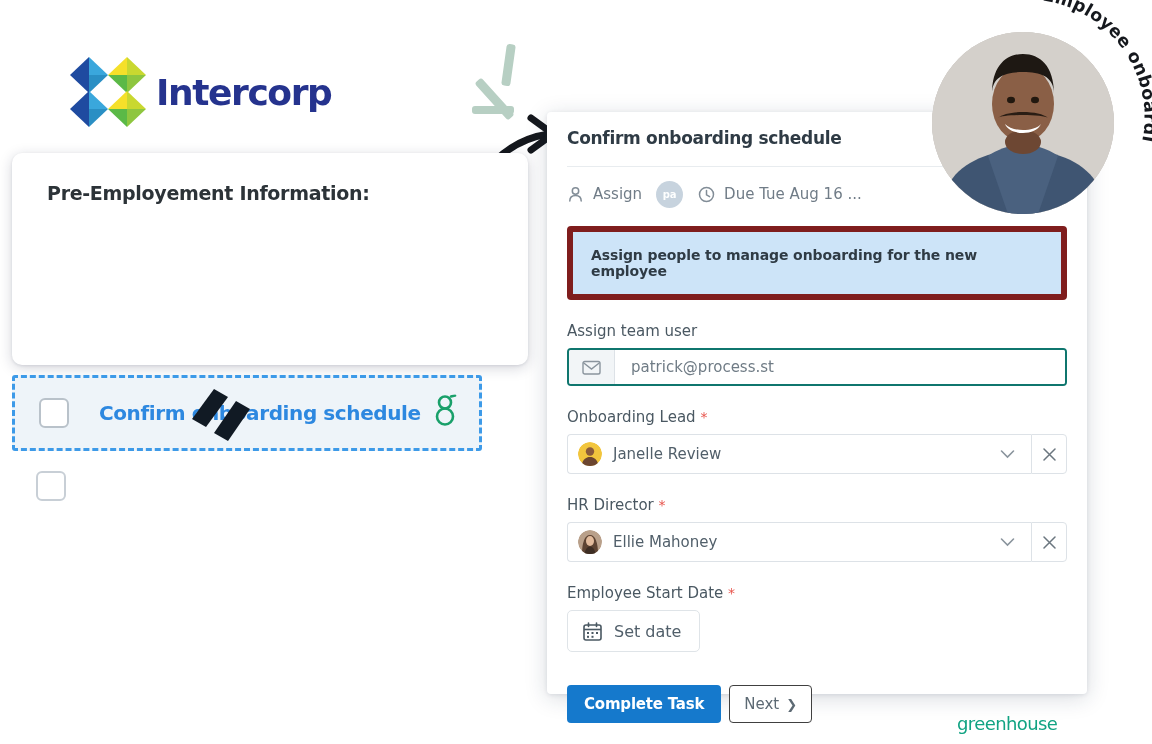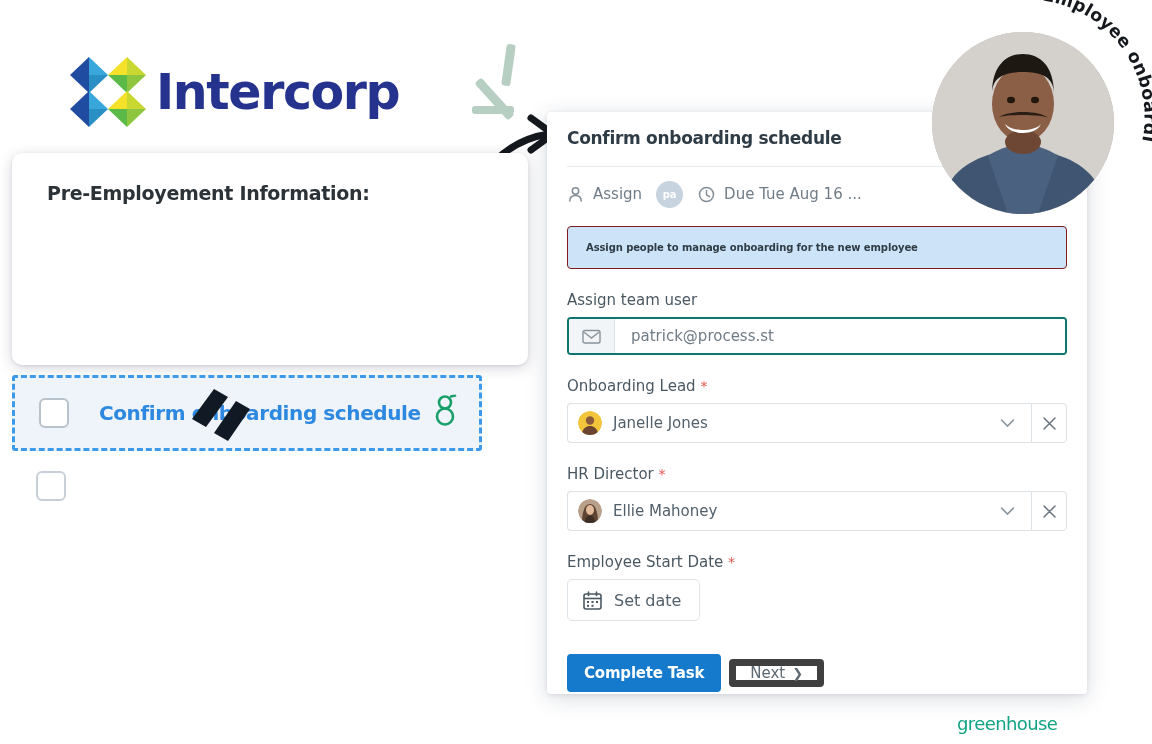--- a/index.html
+++ b/index.html
@@ -9,21 +9,21 @@
     font-family: "Liberation Sans", sans-serif;
     overflow: hidden;
   }
   #stage { position: relative; width: 1152px; height: 744px; }
 
   
   .brand { position: absolute; left: 70px; top: 57px; display: flex; align-items: center; }
   .brand-mark { position: relative; width: 78px; height: 70px; }
   .brand-word {
     margin-left: 8px;
-    font-size: 49px; font-weight: bold; letter-spacing: -1.4px;
+    font-size: 36px; font-weight: bold; letter-spacing: -1.4px;
     color: #25338e; font-family: "DejaVu Sans", sans-serif;
   }
 
   
   .checklist {
     position: absolute; left: 12px; top: 153px; width: 516px; height: 212px;
     background: #ffffff; border-radius: 10px;
     box-shadow: 0 3px 14px rgba(20,30,60,.18), 0 1px 3px rgba(20,30,60,.10);
   }
   .checklist-title {
@@ -81,22 +81,22 @@
   .meta-item svg { margin-right: 9px; }
   .avatar-pa {
     width: 27px; height: 27px; border-radius: 50%; background: #c7d3de;
     color: #fdfefe; font-size: 10px; font-weight: bold;
     display: flex; align-items: center; justify-content: center;
     margin: 0 15px 0 14px; font-family: "DejaVu Sans", sans-serif;
   }
 
   .form { position: absolute; left: 20px; top: 114px; width: 500px; }
   .banner {
-    background: #cde4f8; border: 1px solid #7f1d1d; border-radius: 4px;
-    padding: 15px 18px; font-size: 10px; font-weight: bold; color: #2f3b45;
+    background: #cde4f8; border: 6px solid #7f1d1d; border-radius: 4px;
+    padding: 15px 18px; font-size: 14px; font-weight: bold; color: #2f3b45;
     font-family: "DejaVu Sans", sans-serif; letter-spacing: -.1px;
   }
   .field-label {
     margin-top: 22px; margin-bottom: 8px;
     font-size: 15px; color: #4a5862; font-family: "DejaVu Sans", sans-serif;
   }
   .req { color: #e8564e; font-size: 14px; }
 
   .input-group { display: flex; height: 38px; border: 2px solid #0f766e; border-radius: 4px; overflow: hidden; }
   .input-addon {
@@ -130,22 +130,22 @@
   }
   .date-btn svg { margin-right: 12px; }
 
   .actions { display: flex; align-items: center; margin-top: 33px; }
   .btn-primary {
     height: 38px; padding: 0 17px; background: #1579cc; border: none; border-radius: 4px;
     color: #fff; font-size: 15px; font-weight: bold; letter-spacing: -.2px;
     display: flex; align-items: center; font-family: "DejaVu Sans", sans-serif; cursor: pointer;
   }
   .btn-next {
-    height: 28px; padding: 0 14px; margin-left: 8px;
-    background: #fff; border: 7px solid #404040; border-radius: 4px;
+    height: 38px; padding: 0 14px; margin-left: 8px;
+    background: #fff; border: 1px solid #404040; border-radius: 4px;
     color: #5d6a74; font-size: 15px; display: flex; align-items: center;
     font-family: "DejaVu Sans", sans-serif; cursor: pointer;
   }
   .btn-next .chev { margin-left: 7px; font-size: 13px; }
 
   
   .photo {
     position: absolute; left: 932px; top: 32px; width: 182px; height: 182px;
     border-radius: 50%; overflow: hidden; background: #cfccc8;
   }
@@ -275,21 +275,21 @@
       </div>
       <div class="select-group">
         <div class="select-main">
           <div class="sel-avatar">
             <svg width="24" height="24" viewBox="0 0 24 24">
               <circle cx="12" cy="12" r="12" fill="#f2c53d"></circle>
               <circle cx="12" cy="9.5" r="4.2" fill="#8a5a3b"></circle>
               <path d="M3.5,24 C4.5,17.5 8,15 12,15 C16,15 19.5,17.5 20.5,24 Z" fill="#6b4530"></path>
             </svg>
           </div>
-          <div class="sel-name">Janelle Jones</div>
+          <div class="sel-name">Janelle Review</div>
           <div class="sel-chev">
             <svg width="15" height="10" viewBox="0 0 15 10">
               <path d="M1.5,2 L7.5,8 L13.5,2" fill="none" stroke="#8a949d" stroke-width="1.6" stroke-linecap="round"></path>
             </svg>
           </div>
         </div>
         <div class="select-clear">
           <svg width="13" height="13" viewBox="0 0 13 13">
             <path d="M1,1 L12,12 M12,1 L1,12" stroke="#6b767f" stroke-width="1.5" stroke-linecap="round"></path>
           </svg>

